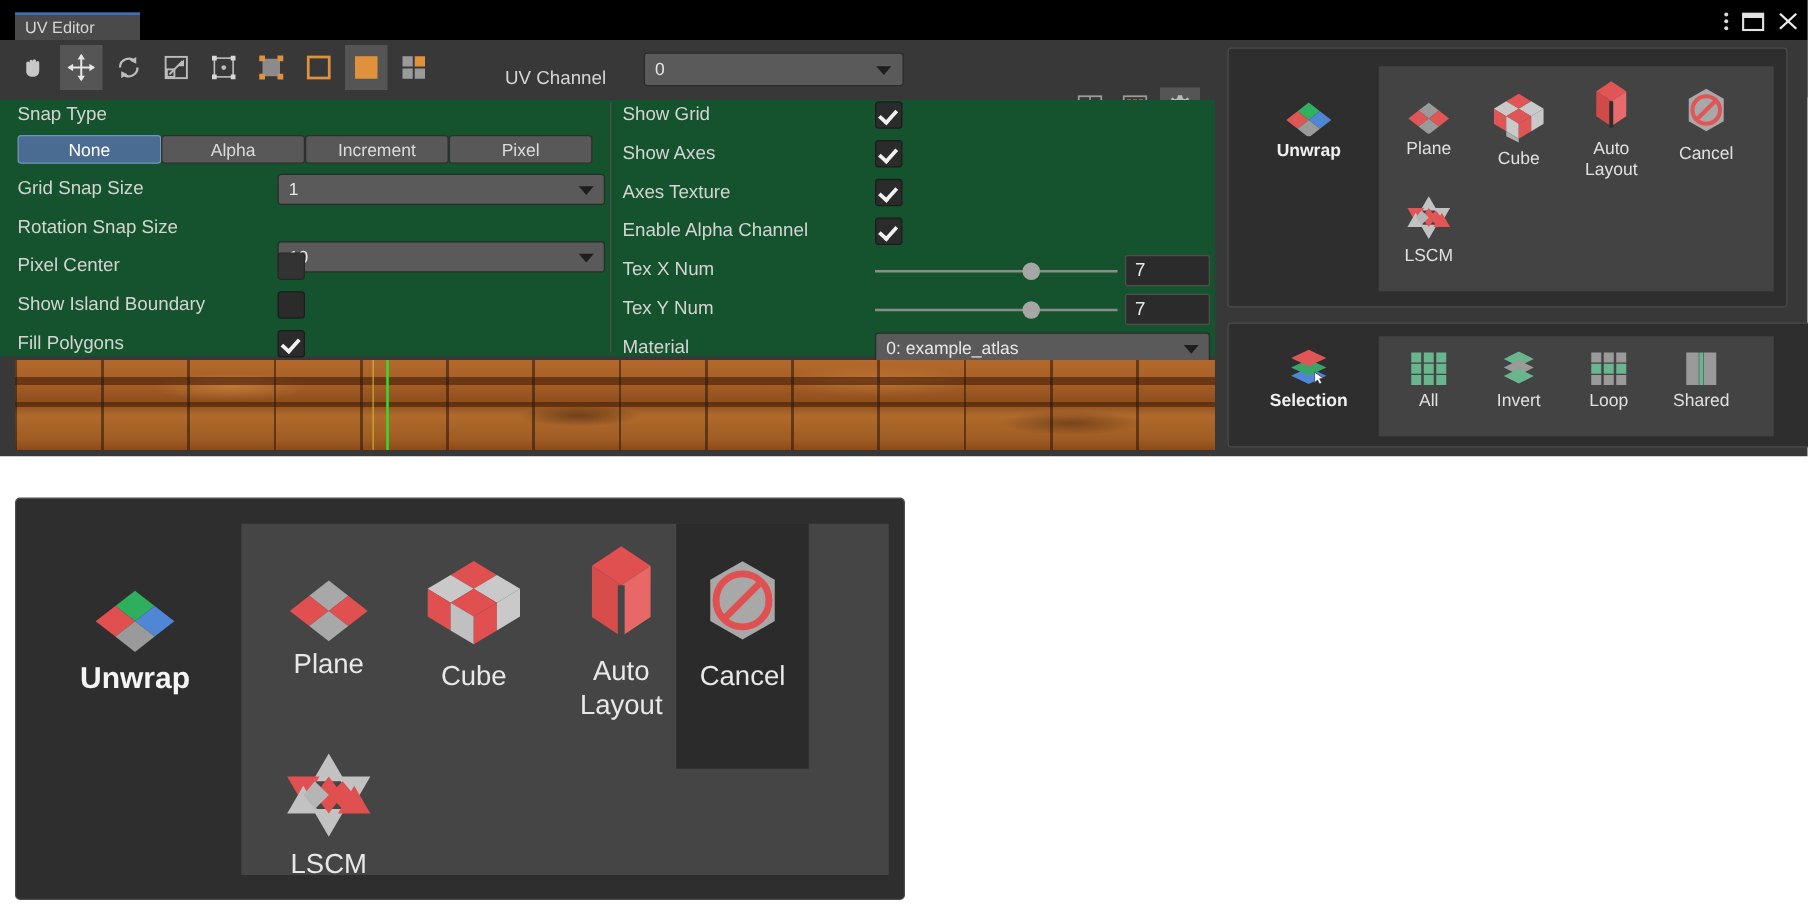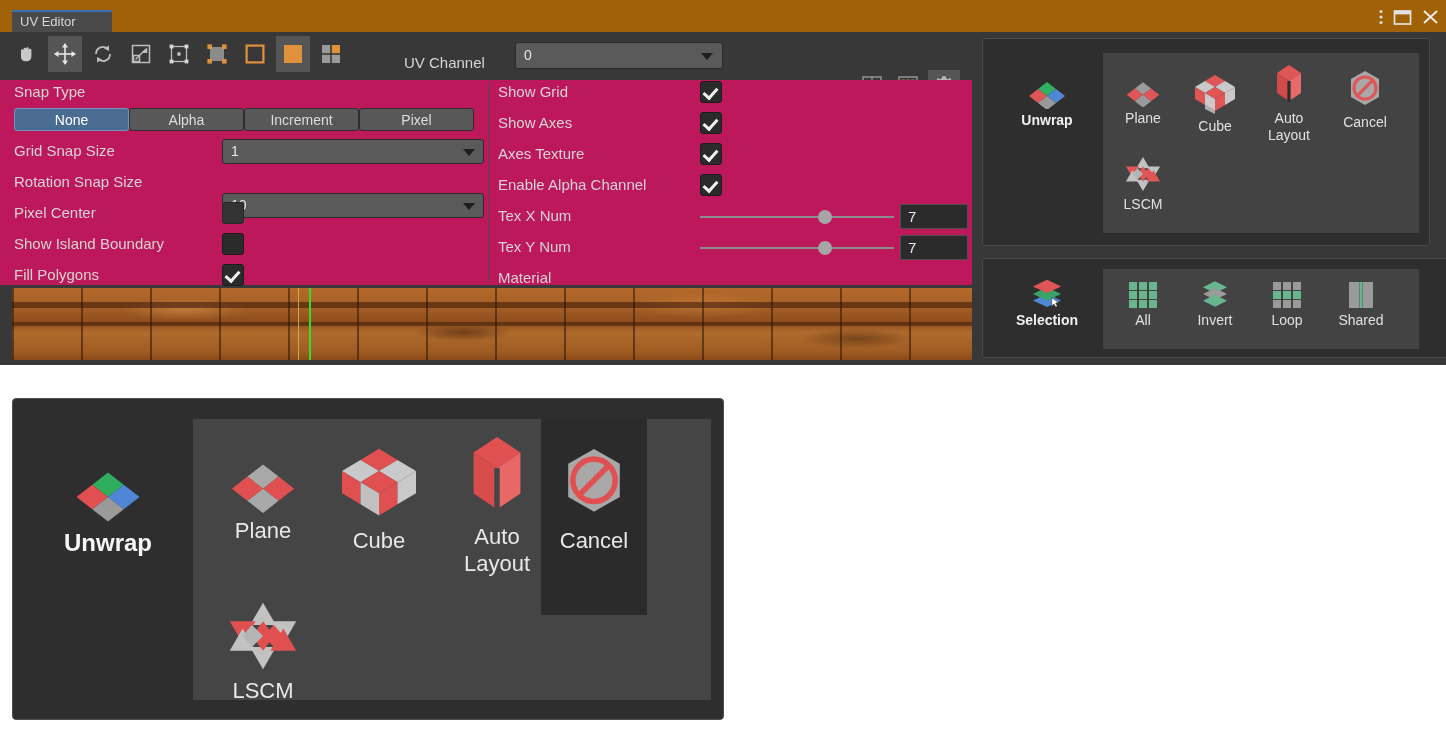--- a/index.html
+++ b/index.html
@@ -12,21 +12,21 @@
 
   
   .window {
     position: absolute; left: 0; top: 0;
     width: 1446px; height: 365px;
     background: #383838;
   }
   .titlebar {
     position: absolute; left: 0; top: 0;
     width: 1446px; height: 32px;
-    background: #a16207;
+    background: #000000;
   }
   .tab {
     position: absolute; left: 12px; top: 10px;
     width: 100px; height: 22px;
     background: #4a4a4a;
     border-top: 2px solid #3c6fba;
     color: #d7d7d7;
     font-size: 13px;
     line-height: 20px;
     padding-left: 8px;
@@ -78,21 +78,21 @@
   .tool-right {
     position: absolute; left: 856px; top: 38px;
     display: flex; align-items: center; gap: 4px;
   }
   .tool-right .tool-btn { width: 32px; height: 32px; }
 
   
   .settings {
     position: absolute; left: 0; top: 80px;
     width: 972px; height: 205px;
-    background: #be185d;
+    background: #14532d;
   }
   .divider {
     position: absolute; left: 488px; top: 2px;
     width: 1px; height: 200px; background: #4d4d4d;
   }
 
   .lbl { color: #d4d4d4; font-size: 15px; }
   .seg-btn {
     width: 115px; height: 23px;
     background: #585858;
@@ -456,20 +456,24 @@
     <div class="field-label" style="left:498px;top:158px;">Tex Y Num</div>
     <div class="slider" style="left:700px;top:158px;">
       <div class="track"></div>
       <div class="knob" style="left:118px;"></div>
     </div>
     <div class="numbox" style="left:900px;top:155px;">
       <span>7</span>
     </div>
 
     <div class="field-label" style="left:498px;top:189px;">Material</div>
+    <div class="dd" style="left:700px;top:186px;width:268px;">
+      <span>0: example_atlas</span>
+      <span class="caret"></span>
+    </div>
   </div>
 
   <div class="texture">
     <div class="tex-yellow-line"></div>
     <div class="tex-green-line"></div>
   </div>
 
   <div class="panel" style="left:982px;top:38px;width:448px;height:208px;">
 
     <div class="cell cell-head" style="left:14px;top:40px;width:100px;">

